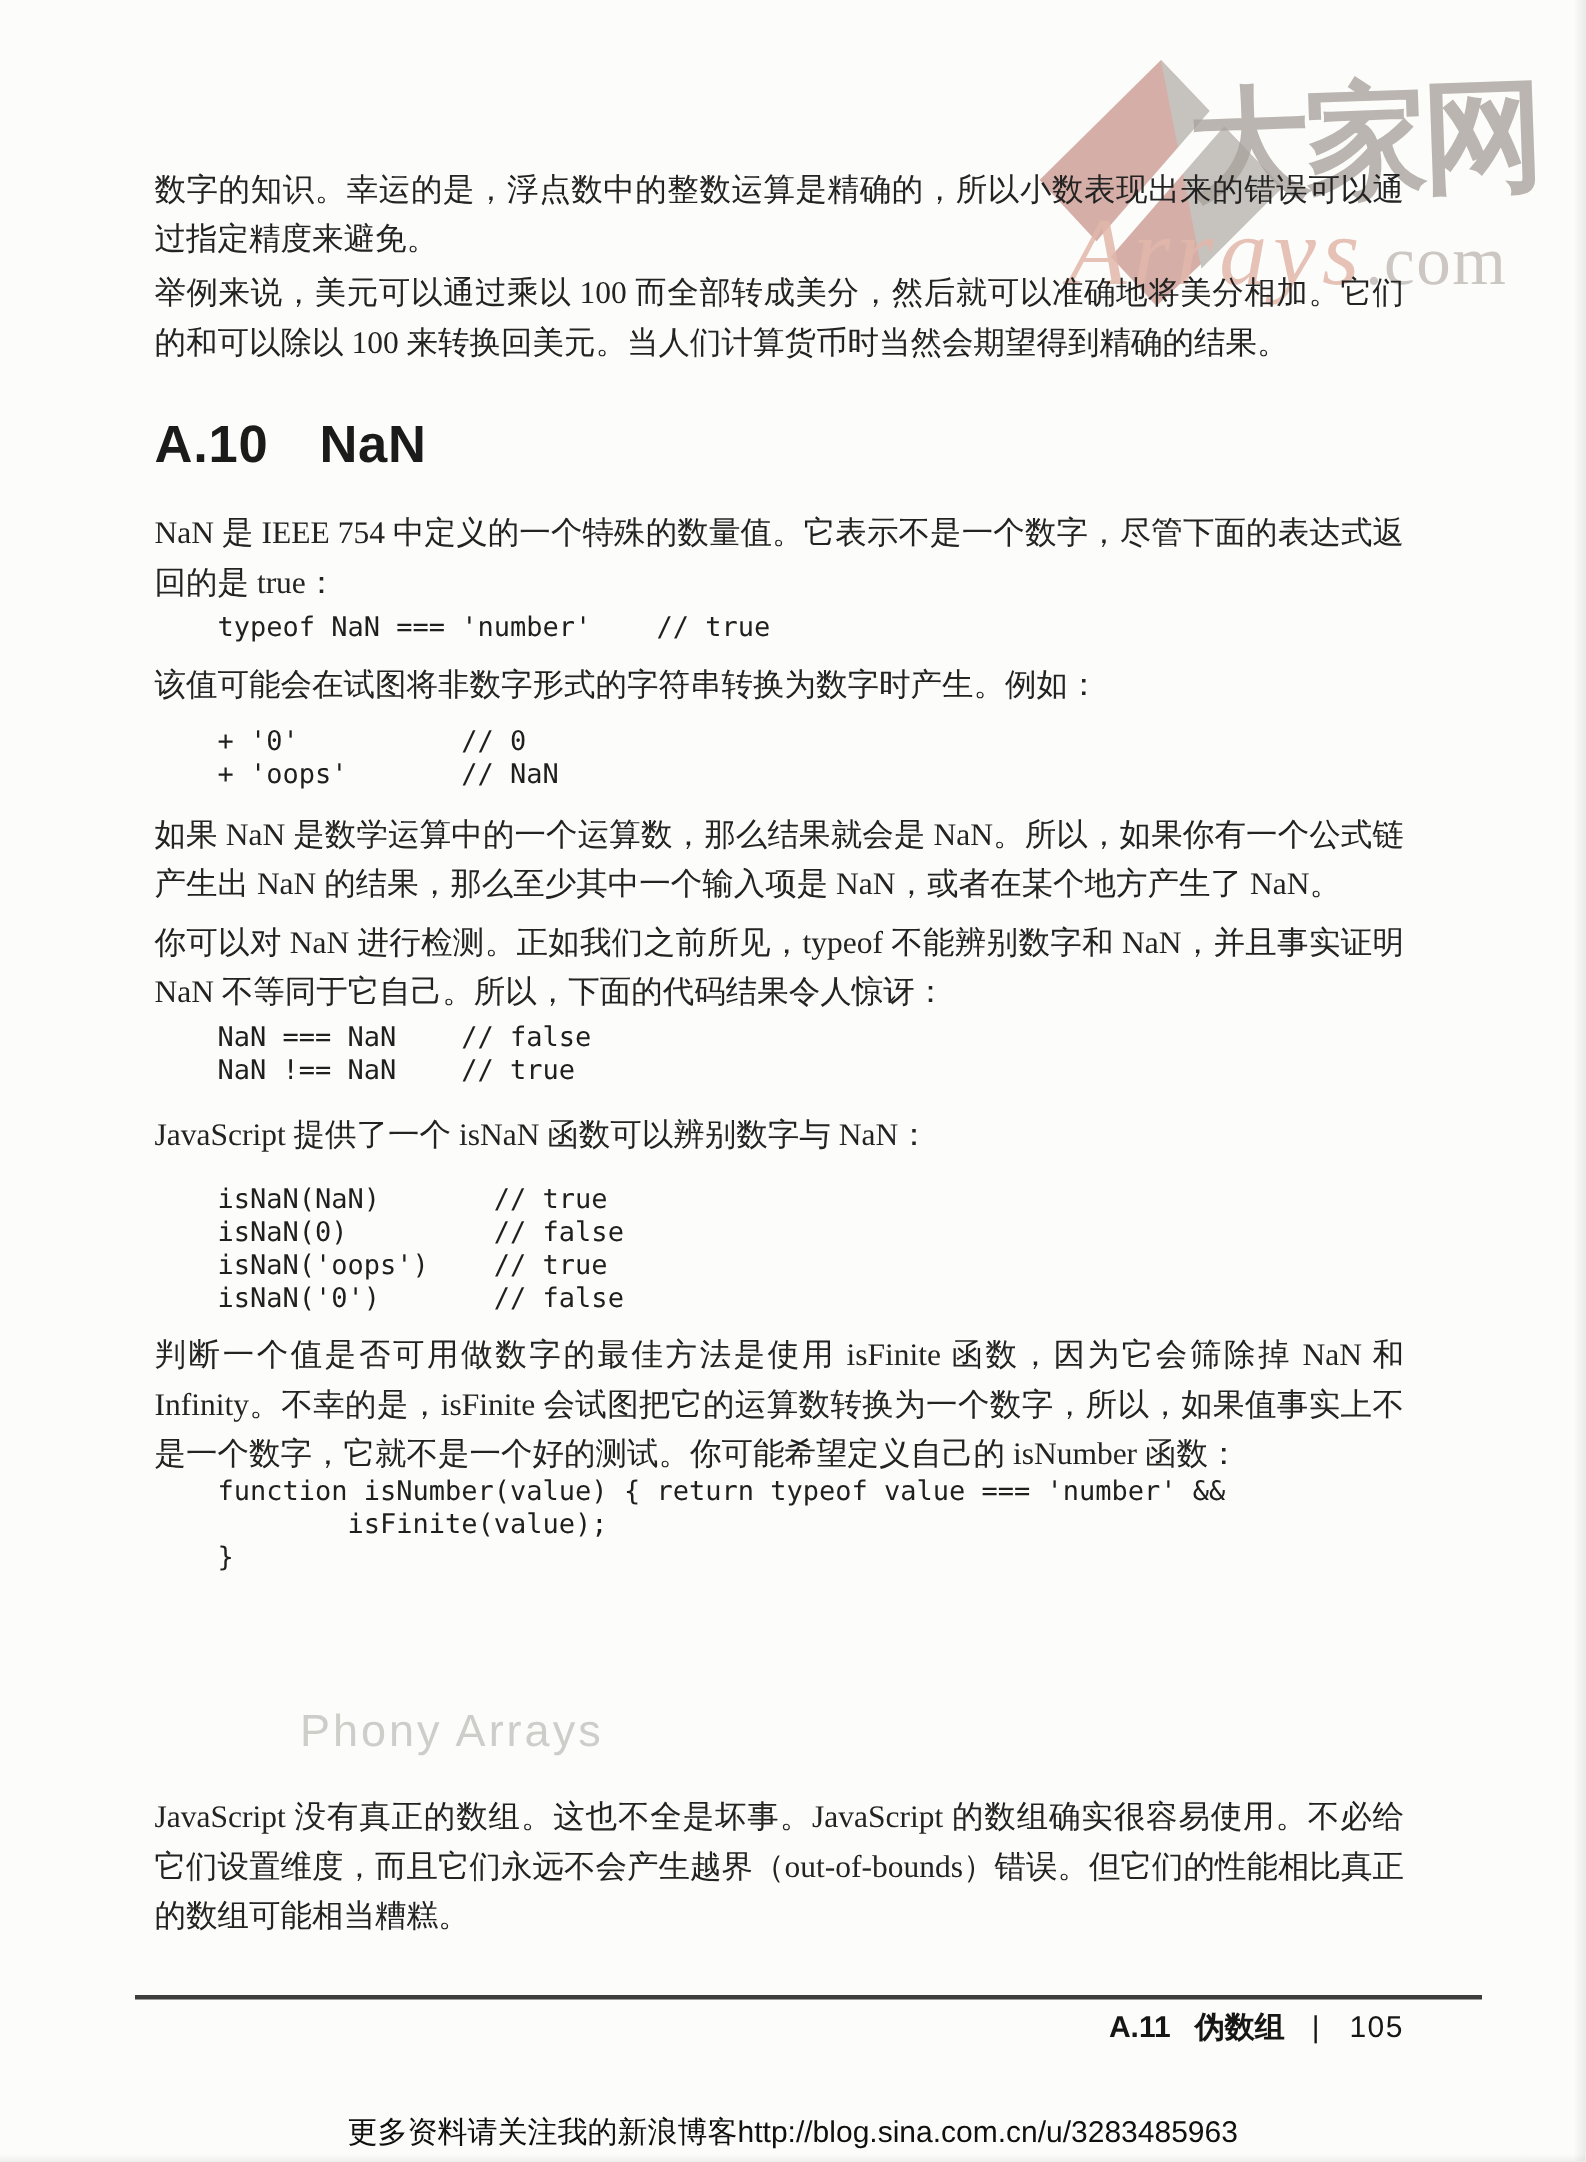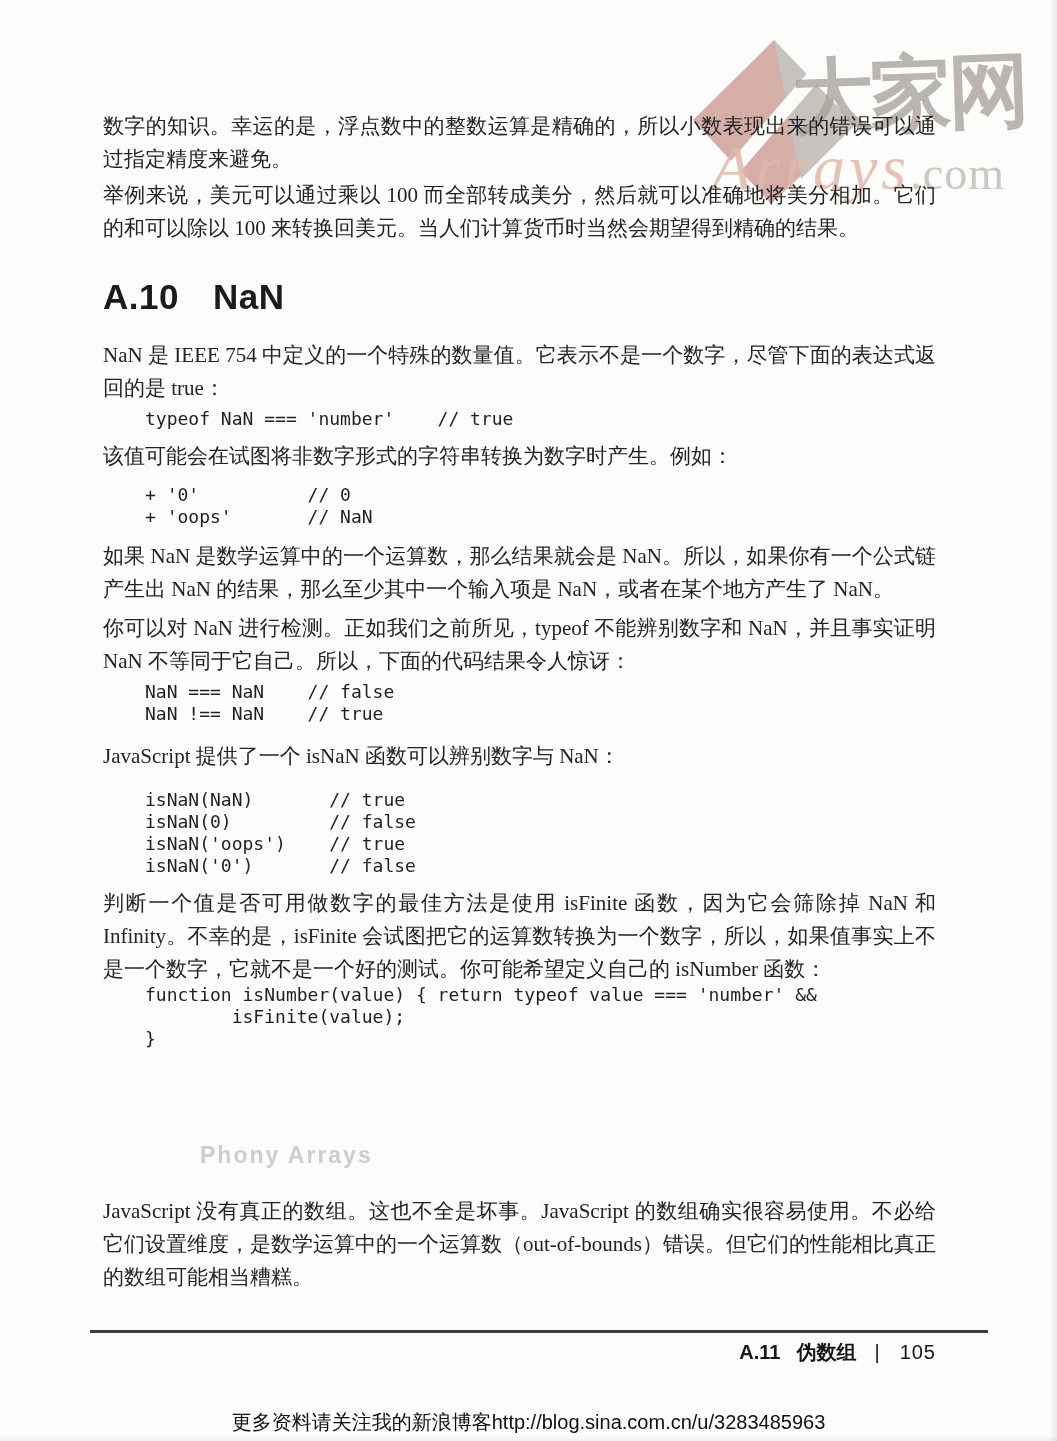--- a/index.html
+++ b/index.html
@@ -54,21 +54,21 @@
     left:42px;width:auto;color:#1f1f1f;
   }
   .heading{
     font-family:"Liberation Sans","DejaVu Sans",sans-serif;
     font-size:35px;line-height:42px;font-weight:700;
     color:#1b1b1b;letter-spacing:0.5px;white-space:nowrap;
   }
   .heading .h-title{margin-left:34px;}
   .ghost-title{
     font-family:"Liberation Sans","DejaVu Sans",sans-serif;
-    font-size:23px;line-height:30px;font-weight:bold;
+    font-size:30px;line-height:30px;font-weight:normal;
     color:rgba(148,148,142,0.45);letter-spacing:2px;white-space:nowrap;
     width:auto;
   }
 
   .t-p1{top:82px;}
   .t-p2{top:151px;}
   .t-h10{top:248px;}
   .t-p3{top:311px;}
   .t-c1{top:380px;}
   .t-p4{top:412px;}
@@ -161,21 +161,21 @@
 
     <p class="body-text t-p8">判断一个值是否可用做数字的最佳方法是使用 isFinite 函数，因为它会筛除掉 NaN 和 Infinity。不幸的是，isFinite 会试图把它的运算数转换为一个数字，所以，如果值事实上不是一个数字，它就不是一个好的测试。你可能希望定义自己的 isNumber 函数：</p>
 
     <pre class="code t-c5">function isNumber(value) { return typeof value === 'number' &amp;&amp;
         isFinite(value);
 }</pre>
 
 
     <div class="ghost-title t-ghost">Phony Arrays</div>
 
-    <p class="body-text t-p9">JavaScript 没有真正的数组。这也不全是坏事。JavaScript 的数组确实很容易使用。不必给它们设置维度，是数学运算中的一个运算数（out-of-bounds）错误。但它们的性能相比真正的数组可能相当糟糕。</p>
+    <p class="body-text t-p9">JavaScript 没有真正的数组。这也不全是坏事。JavaScript 的数组确实很容易使用。不必给它们设置维度，而且它们永远不会产生越界（out-of-bounds）错误。但它们的性能相比真正的数组可能相当糟糕。</p>
 
   </div>
 
   <div class="footer-rule"></div>
   <div class="footer-line">
     <span class="f-sec">A.11</span><span class="f-title">伪数组</span><span class="f-sep">|</span><span class="f-page">105</span>
   </div>
 
   <div class="bottom-note">更多资料请关注我的新浪博客http://blog.sina.com.cn/u/3283485963</div>
 

